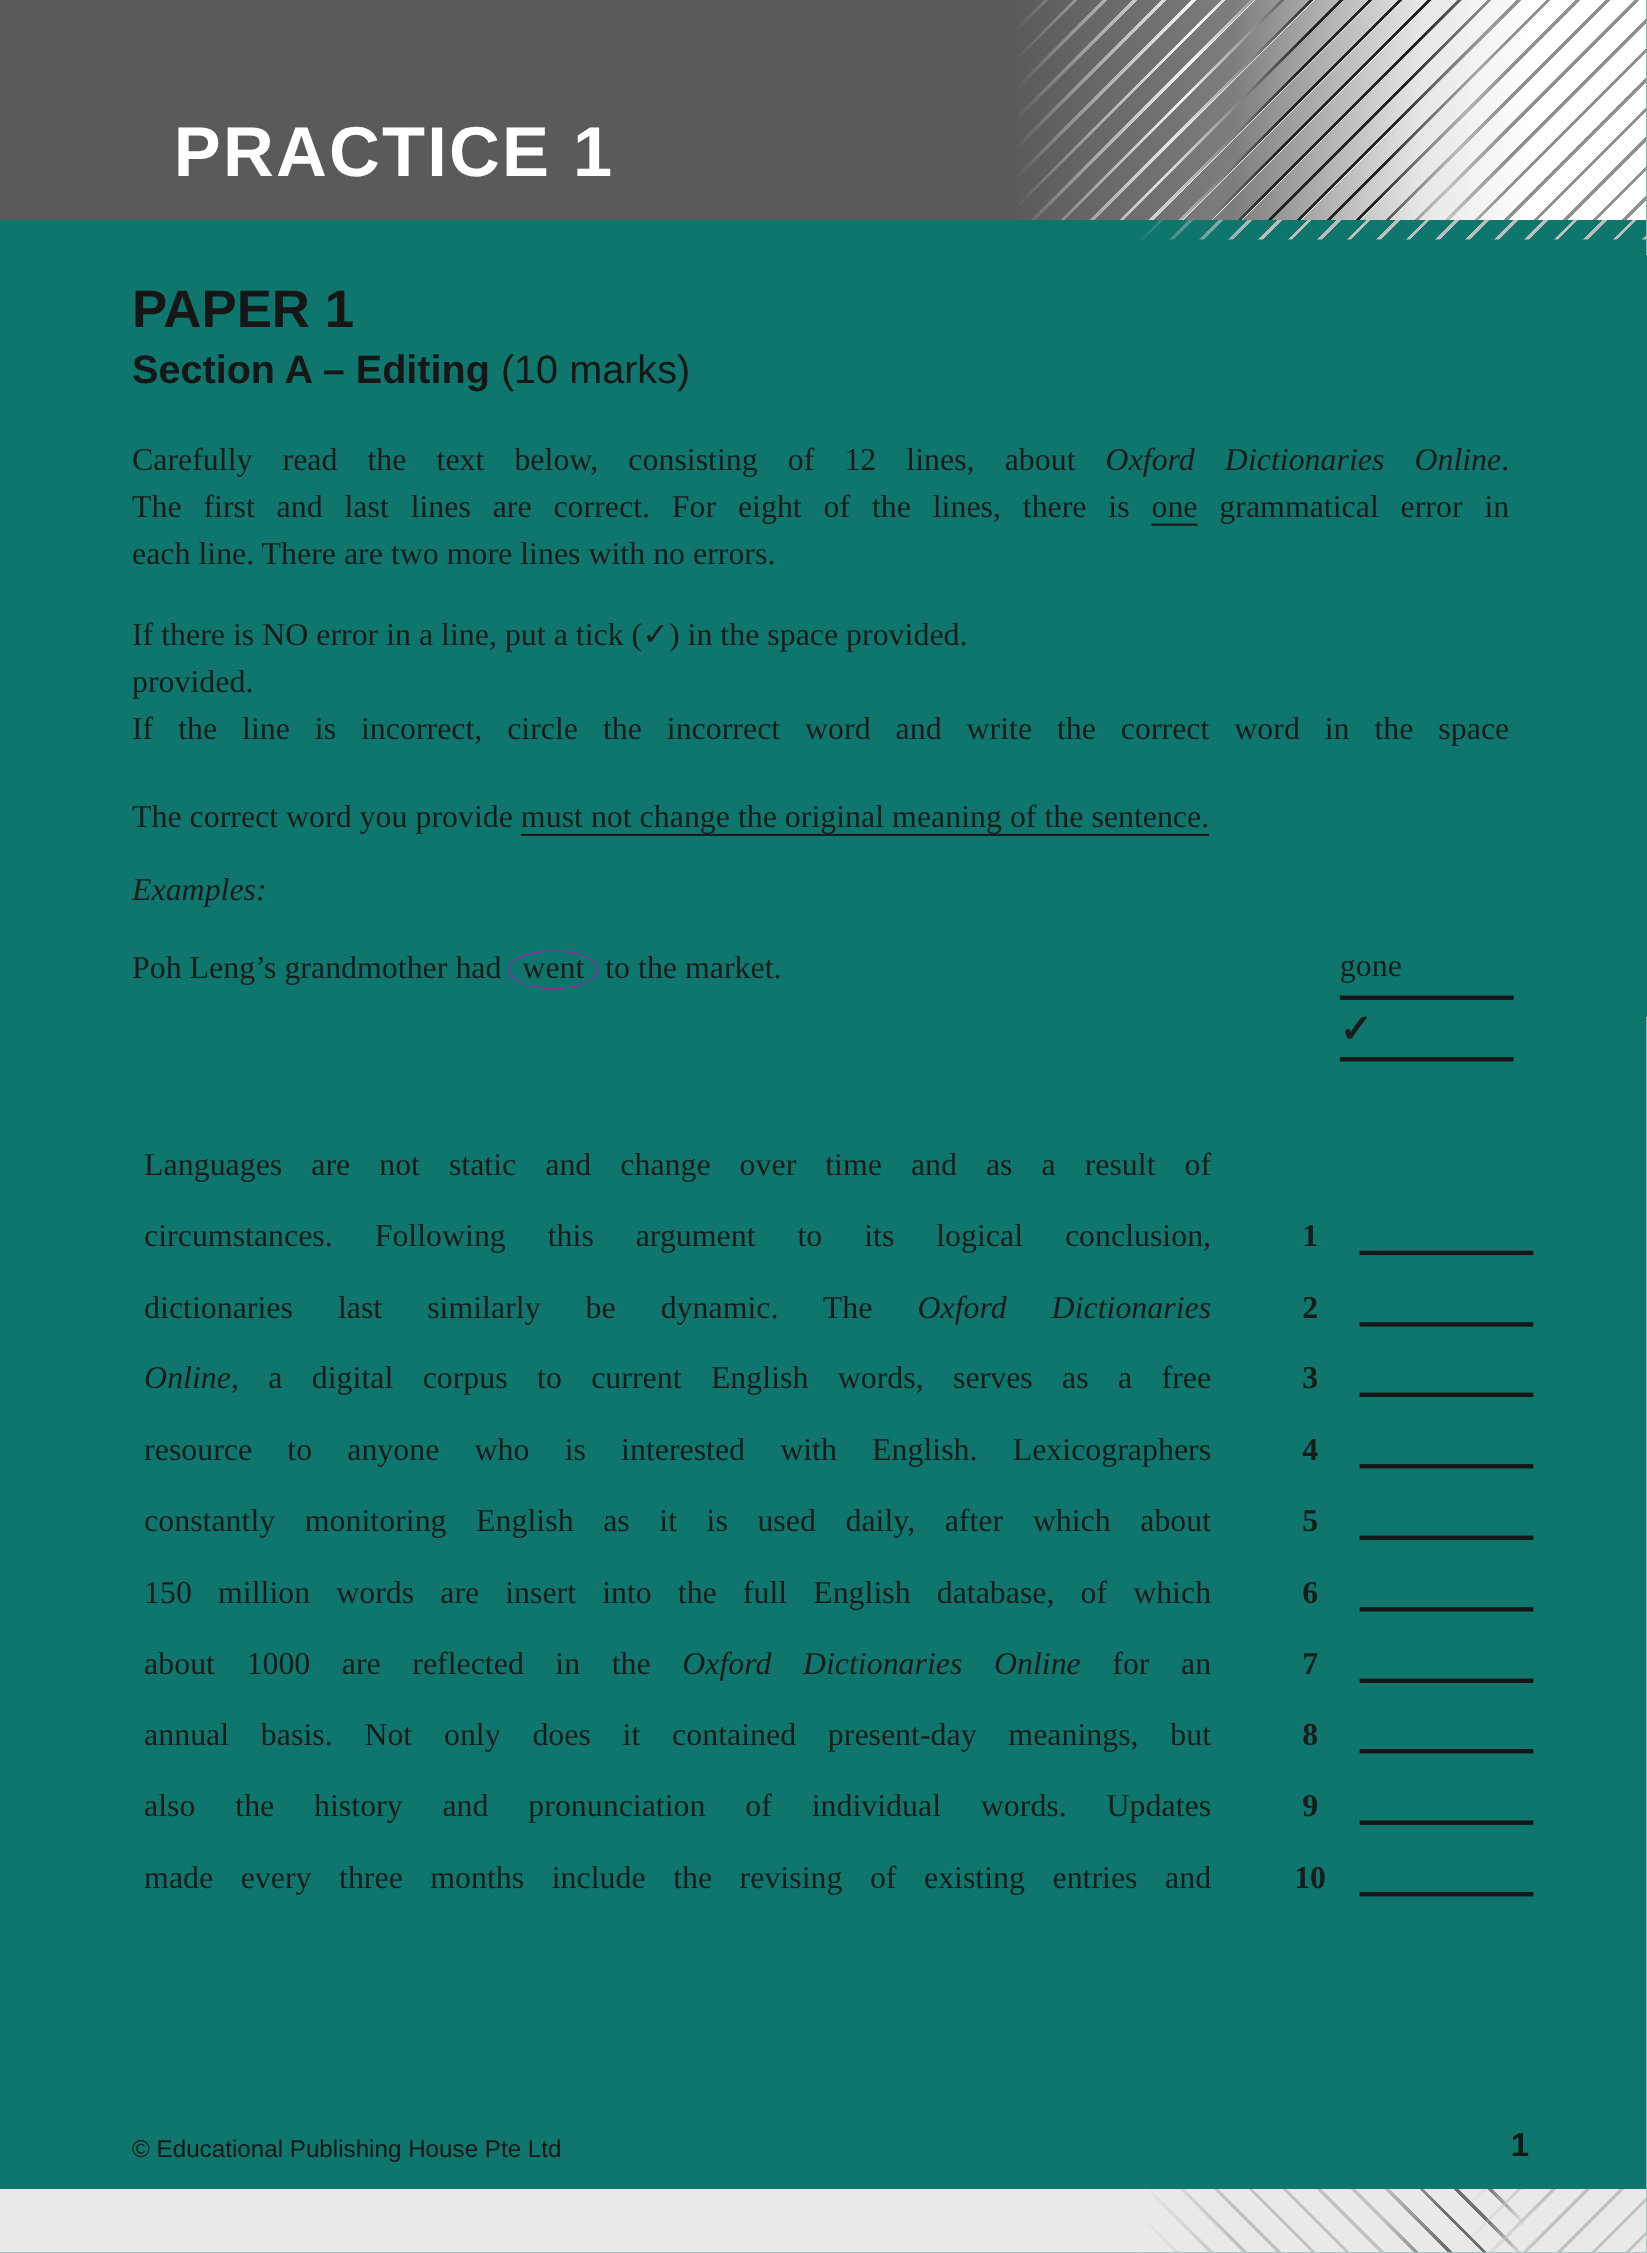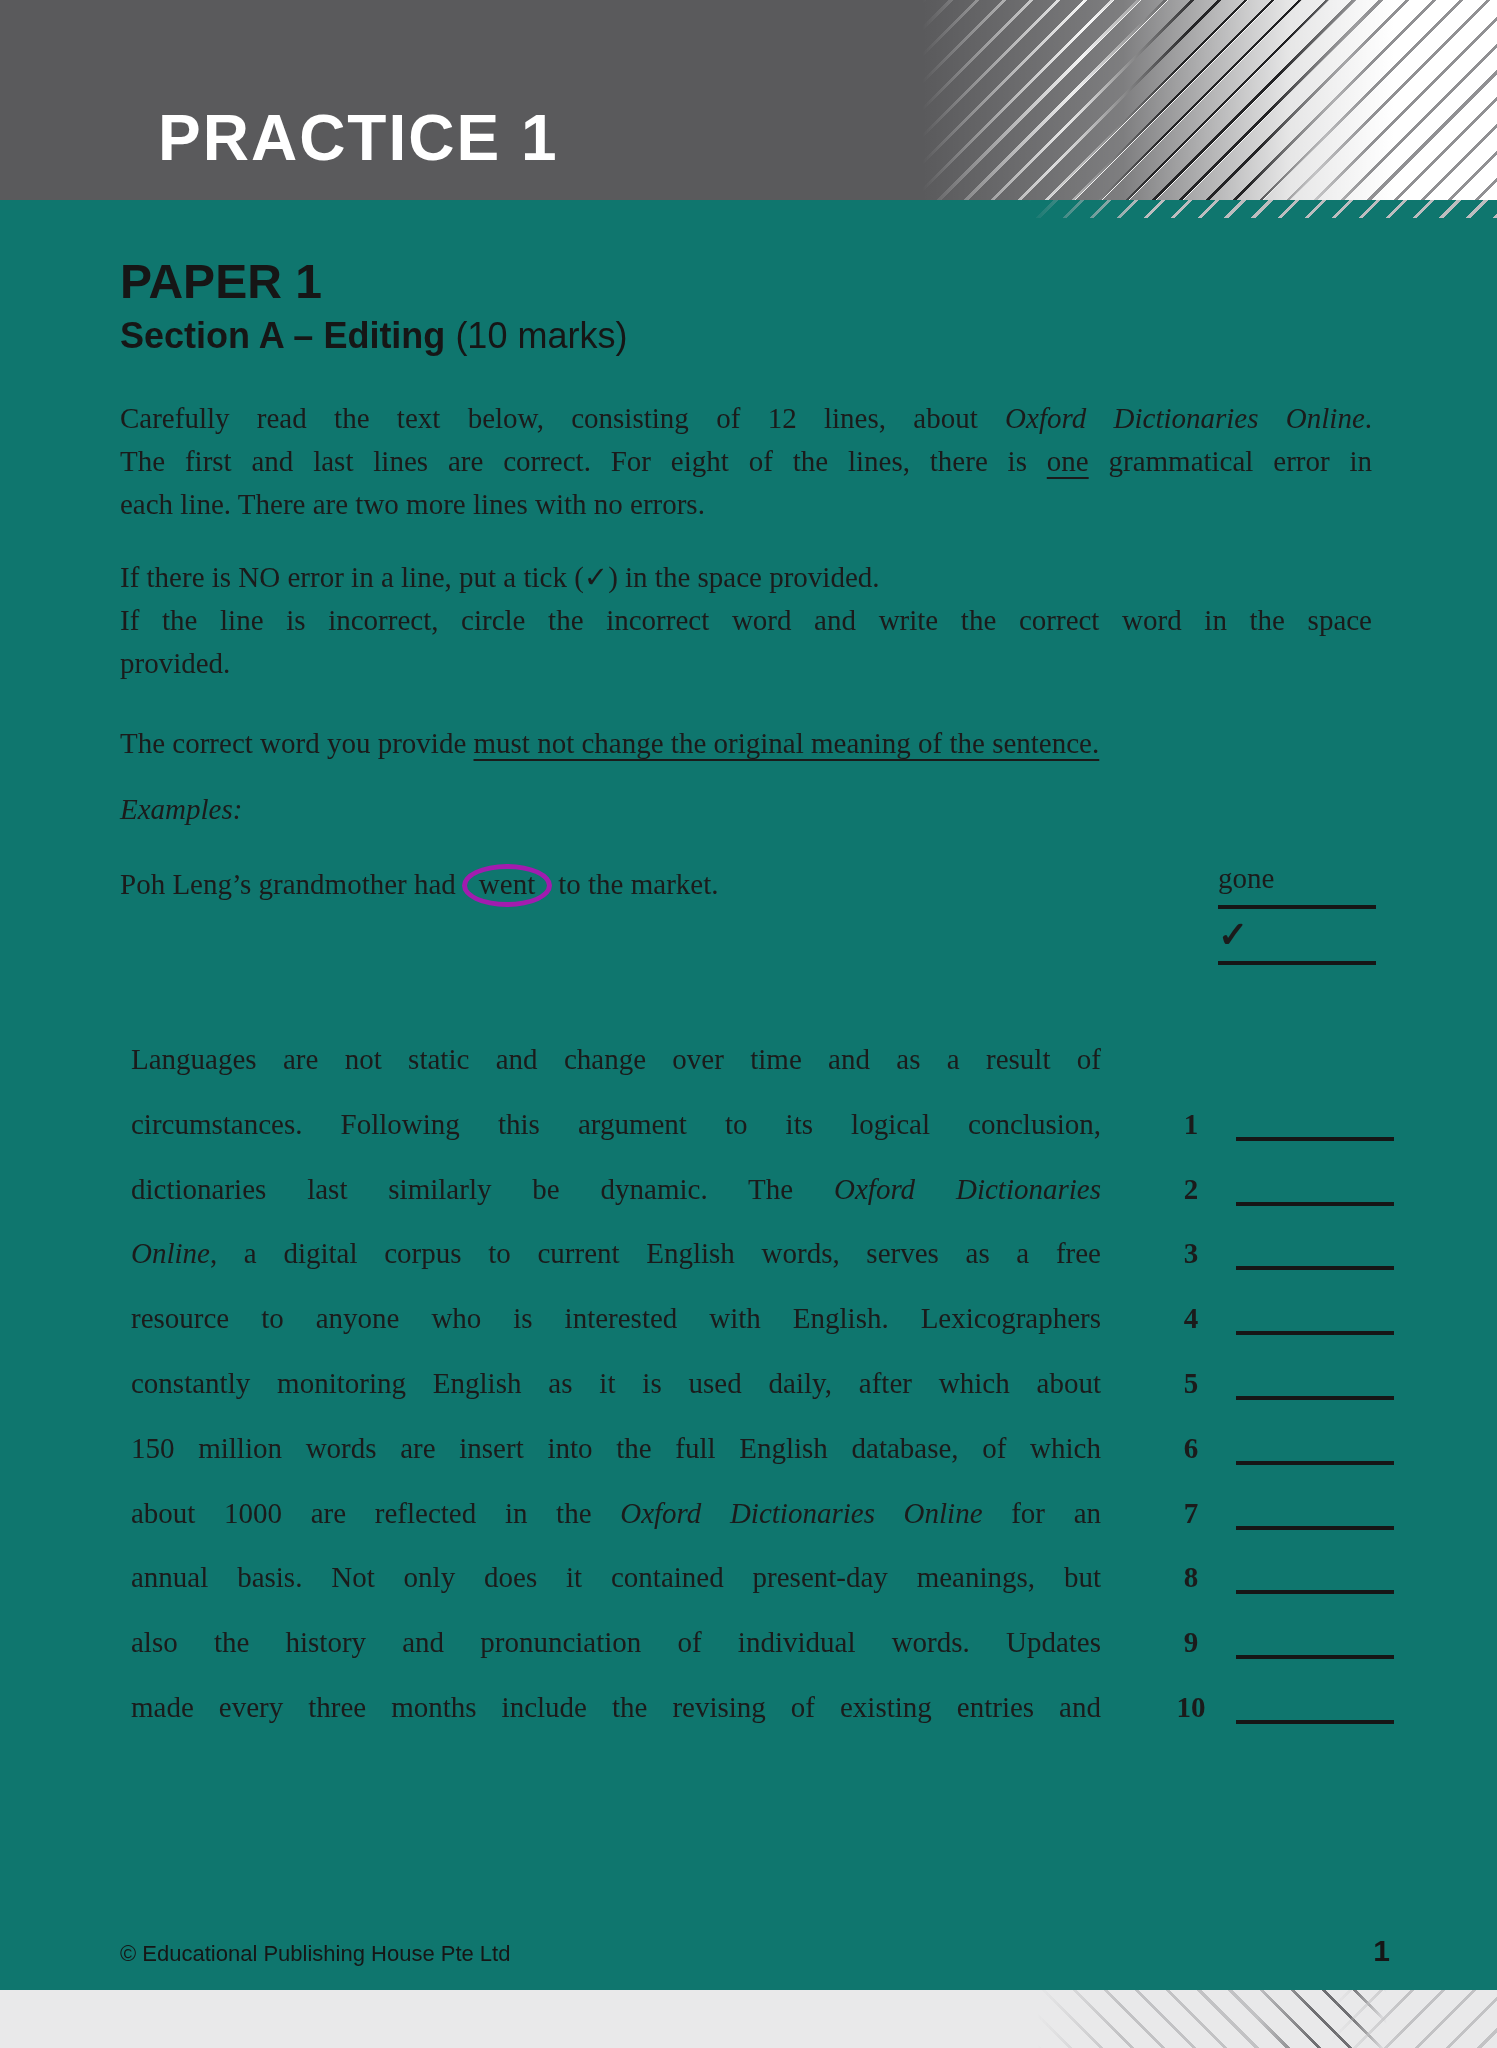--- a/index.html
+++ b/index.html
@@ -52,21 +52,21 @@
   .p1{top:397px;} .p2{top:556px;} .p3{top:722px;}
   .just{text-align:justify;text-align-last:justify;}
   .iline{white-space:normal;}
   em{font-style:italic;}
   .ul{text-decoration:underline;text-decoration-thickness:2px;text-underline-offset:6px;}
   
   .examples-label{position:absolute;left:120px;top:793px;font-size:29px;font-style:italic;}
   .ex-text-1{position:absolute;left:120px;top:864px;font-size:29px;}
   .ex-text-2{position:absolute;left:120px;top:920px;font-size:29px;}
   .circle-word{
-    display:inline-block;border:5px solid #a21caf;border-radius:50%;
+    display:inline-block;border:1px solid #a21caf;border-radius:50%;
     padding:0 12px 3px 12px;margin:0 6px;line-height:1.05;text-align:center;
   }
   .ex-answer{position:absolute;left:1218px;width:158px;text-align:left;font-size:29px;}
   .ex-answer-1{top:862px;}
   .ex-answer-2{top:914px;font-size:36px;font-weight:bold;}
   .ans-line{position:absolute;left:1218px;width:158px;height:4px;background:#161616;}
   .ans-line-1{top:905px;} .ans-line-2{top:961px;}
   
   #passage{position:absolute;left:120px;top:1039px;width:1270px;height:790px;}
   .prow{position:absolute;left:11px;width:1270px;height:44px;}
@@ -124,22 +124,22 @@
   <div class="section-title"><span>Section A – Editing</span> <span class="section-marks">(10 marks)</span></div>
 
   <div class="textblock p1">
     <div class="iline just"><span>Carefully read the text below, consisting of 12 lines, about </span><em>Oxford Dictionaries Online</em><span>.</span></div>
     <div class="iline just"><span>The first and last lines are correct. For eight of the lines, there is </span><span class="ul">one</span><span> grammatical error in</span></div>
     <div class="iline">each line. There are two more lines with no errors.</div>
   </div>
 
   <div class="textblock p2">
     <div class="iline">If there is NO error in a line, put a tick (✓) in the space provided.</div>
+    <div class="iline">provided.</div>
     <div class="iline just">If the line is incorrect, circle the incorrect word and write the correct word in the space</div>
-    <div class="iline">provided.</div>
   </div>
 
   <div class="textblock p3">
     <div class="iline"><span>The correct word you provide </span><span class="ul">must not change the original meaning of the sentence.</span></div>
   </div>
 
   <div class="examples-label">Examples:</div>
 
   <div class="ex-text-1"><span>Poh Leng’s grandmother had</span><span class="circle-word">went</span><span>to the market.</span></div>
   <div class="ex-answer ex-answer-1">gone</div>

